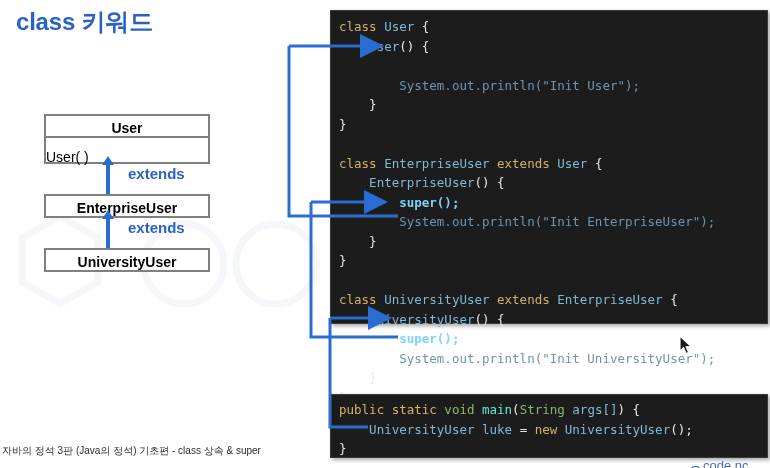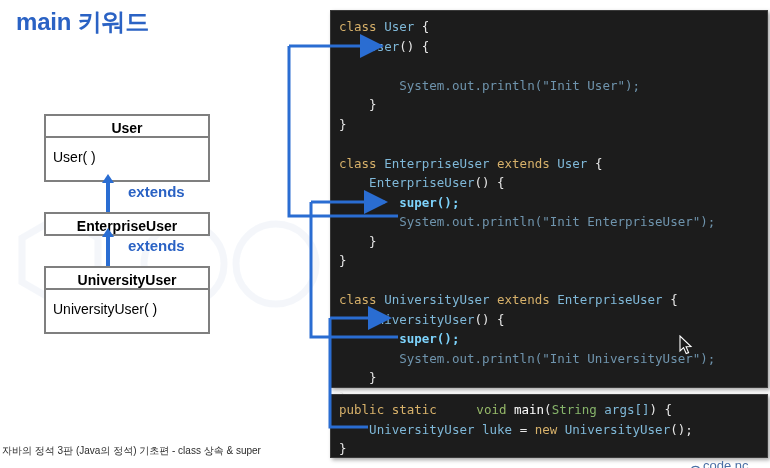--- a/index.html
+++ b/index.html
@@ -54,24 +54,23 @@
     text-align: center;
     font-size: 14px;
     font-weight: bold;
     color: #000000;
     box-sizing: border-box;
   }
   .uml-body {
     border: 2px solid #7f7f7f;
     border-top: none;
     background: #ffffff;
-    height: 44px;
+    height: 26px;
     line-height: 38px;
     text-align: left;
-    padding-left: 7px;
     font-size: 14px;
     color: #000000;
     box-sizing: border-box;
   }
   .uml-gap {
     position: relative;
     height: 30px;
   }
   .uml-arrow {
     position: absolute;
@@ -106,32 +105,32 @@
     background: #1c1c1c;
     border: 1px solid #3a3a3a;
     box-shadow: 2px 2px 4px rgba(0,0,0,0.35);
     font-family: "DejaVu Sans Mono", monospace;
     font-size: 12.5px;
     line-height: 19.5px;
     color: #d4d4d4;
     white-space: pre;
     box-sizing: border-box;
   }
-  #code-main-panel  { left: 330px; top: 10px;  width: 438px; height: 378px; padding: 6px 0 6px 8px; }
+  #code-main-panel  { left: 330px; top: 10px;  width: 438px; height: 314px; padding: 6px 0 6px 8px; }
   #code-entry-panel { left: 330px; top: 394px; width: 438px; height: 64px;  padding: 5px 0 5px 8px; }
 
   .ln { display: block; height: 19.5px; }
 
   
   .kw   { color: #d7b16a; }            
   .type { color: #7fb8d8; }            
   .punc { color: #e8e8e8; }            
   .call { color: #6f94ad; }            
-  .void { color: #95b868; margin-left: 32px; }            
-  .mth  { color: #ffffff; }            
+  .void { color: #95b868; }            
+  .mth  { color: #5eead4; }            
   .str  { color: #86b46a; }            
   .sup  { color: #7dd3fc; font-weight: bold; }  
 
   
   .connectors {
     position: absolute;
     left: 0; top: 0;
     width: 770px; height: 468px;
     pointer-events: none;
   }
@@ -177,21 +176,21 @@
 <body>
 
 <svg class="watermark" viewBox="0 0 320 200">
   <g fill="none" stroke="#c9d6ea" stroke-width="7">
     <path d="M14 60 L52 38 L90 60 L90 104 L52 126 L14 104 Z"></path>
     <circle cx="176" cy="86" r="40"></circle>
     <circle cx="268" cy="86" r="40"></circle>
   </g>
 </svg>
 
-<div class="slide-title">main 키워드</div>
+<div class="slide-title">class 키워드</div>
 
 <div class="uml">
 
   <div class="uml-class">
     <div class="uml-head">User</div>
     <div class="uml-body">User( )</div>
   </div>
 
   <div class="uml-gap">
     <div class="uml-arrow"></div>
@@ -202,21 +201,20 @@
     <div class="uml-head">EnterpriseUser</div>
   </div>
 
   <div class="uml-gap">
     <div class="uml-arrow"></div>
     <div class="uml-extends">extends</div>
   </div>
 
   <div class="uml-class">
     <div class="uml-head">UniversityUser</div>
-    <div class="uml-body">UniversityUser( )</div>
   </div>
 
 </div>
 
 <div class="code-panel" id="code-main-panel"><span class="ln"><span class="kw">class </span><span class="type">User</span><span class="punc"> {</span></span><span class="ln"><span class="punc">    </span><span class="type">User</span><span class="punc">() {</span></span><span class="ln"><span class="punc"></span></span><span class="ln"><span class="call">        System.out.println("Init User");</span></span><span class="ln"><span class="punc">    }</span></span><span class="ln"><span class="punc">}</span></span><span class="ln"><span class="punc"></span></span><span class="ln"><span class="kw">class </span><span class="type">EnterpriseUser </span><span class="kw">extends </span><span class="type">User</span><span class="punc"> {</span></span><span class="ln"><span class="punc">    </span><span class="type">EnterpriseUser</span><span class="punc">() {</span></span><span class="ln"><span class="punc">        </span><span class="sup">super();</span></span><span class="ln"><span class="call">        System.out.println("Init EnterpriseUser");</span></span><span class="ln"><span class="punc">    }</span></span><span class="ln"><span class="punc">}</span></span><span class="ln"><span class="punc"></span></span><span class="ln"><span class="kw">class </span><span class="type">UniversityUser </span><span class="kw">extends </span><span class="type">EnterpriseUser</span><span class="punc"> {</span></span><span class="ln"><span class="punc">    </span><span class="type">UniversityUser</span><span class="punc">() {</span></span><span class="ln"><span class="punc">        </span><span class="sup">super();</span></span><span class="ln"><span class="call">        System.out.println("Init UniversityUser");</span></span><span class="ln"><span class="punc">    }</span></span><span class="ln"><span class="punc">}</span></span></div>
 
 <div class="code-panel" id="code-entry-panel"><span class="ln"><span class="kw">public static </span><span class="void">void </span><span class="mth">main</span><span class="punc">(</span><span class="str">String</span><span class="punc"> </span><span class="type">args[]</span><span class="punc">) {</span></span><span class="ln"><span class="punc">    </span><span class="type">UniversityUser luke </span><span class="punc">= </span><span class="kw">new </span><span class="type">UniversityUser</span><span class="punc">();</span></span><span class="ln"><span class="punc">}</span></span></div>
 
 <svg class="connectors" viewBox="0 0 770 468">
   <defs>

